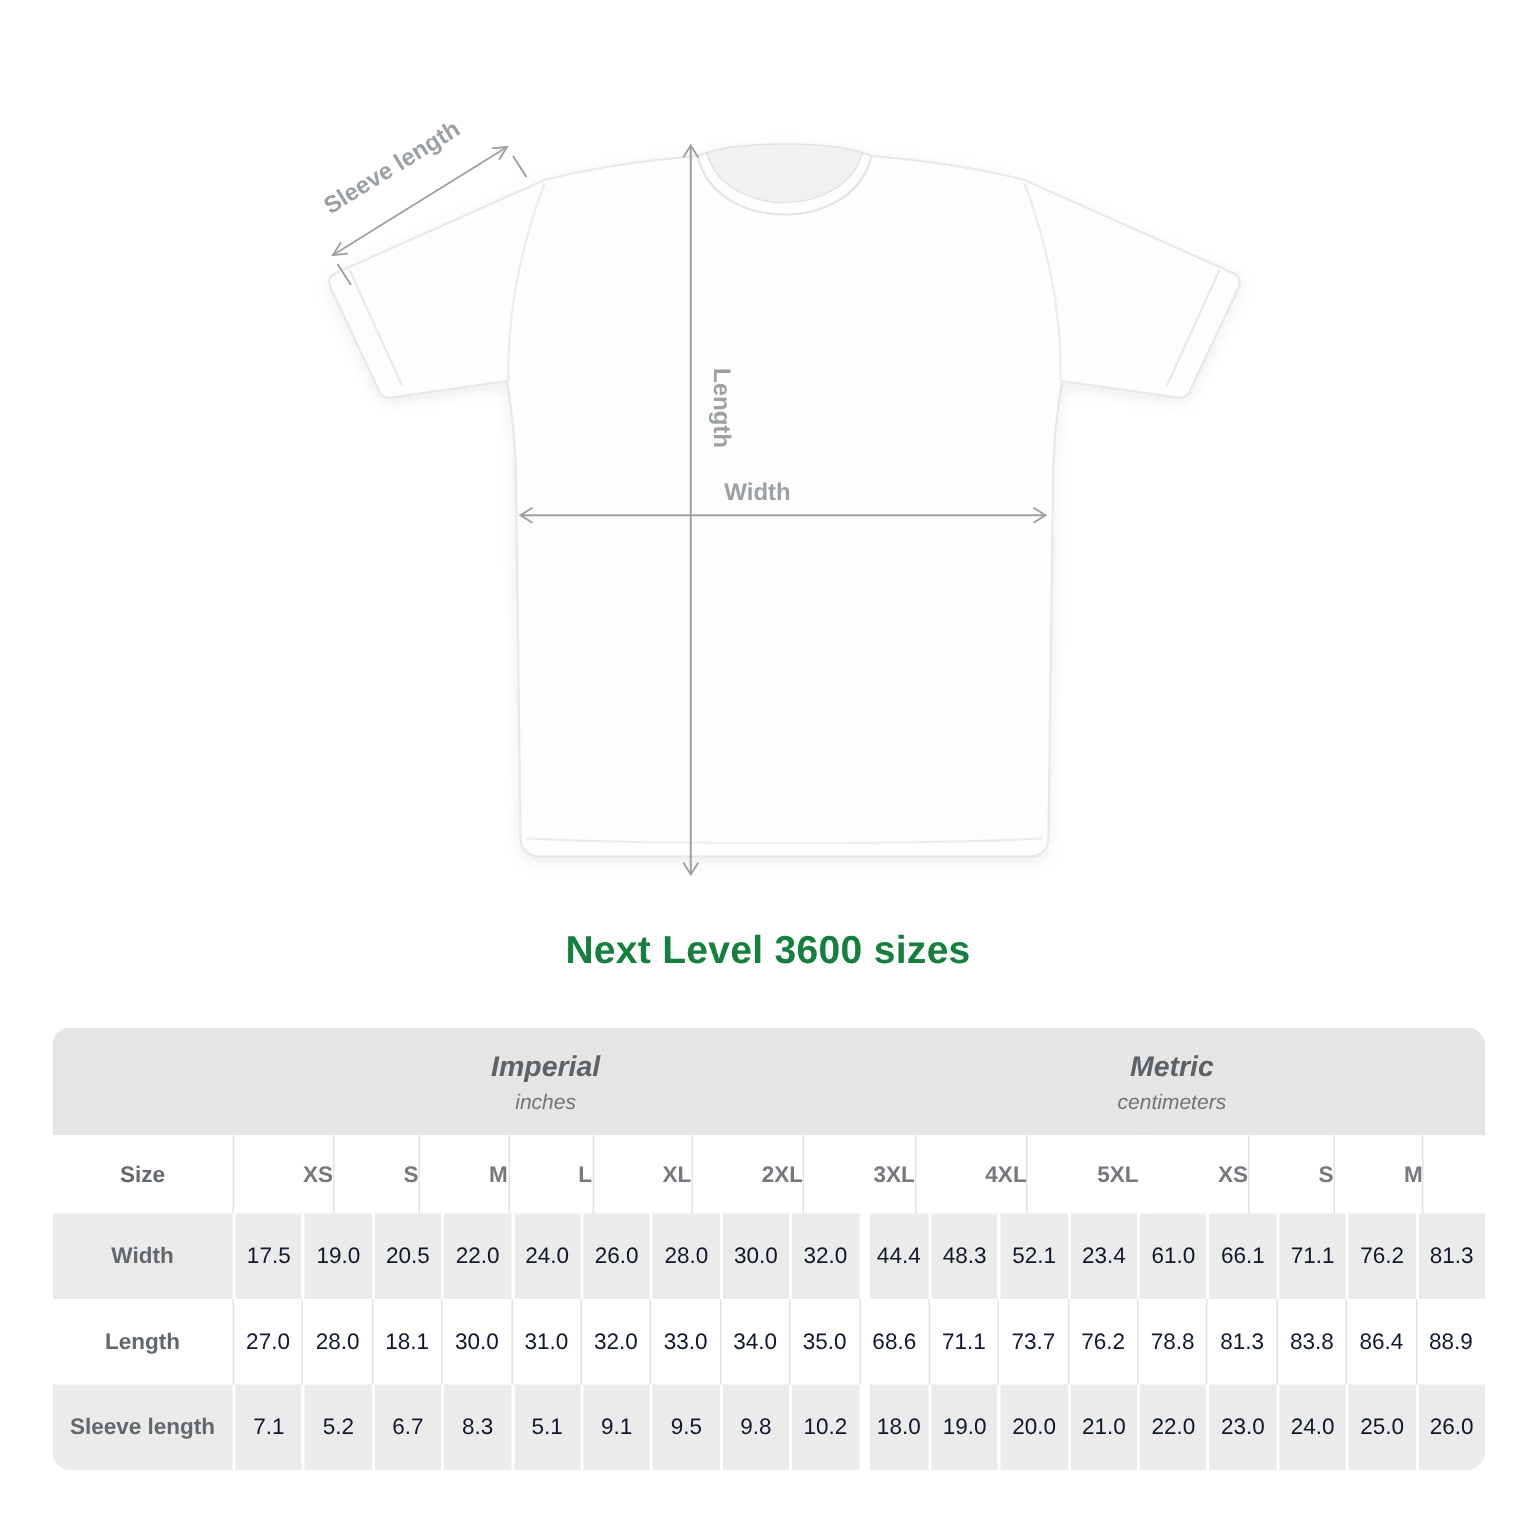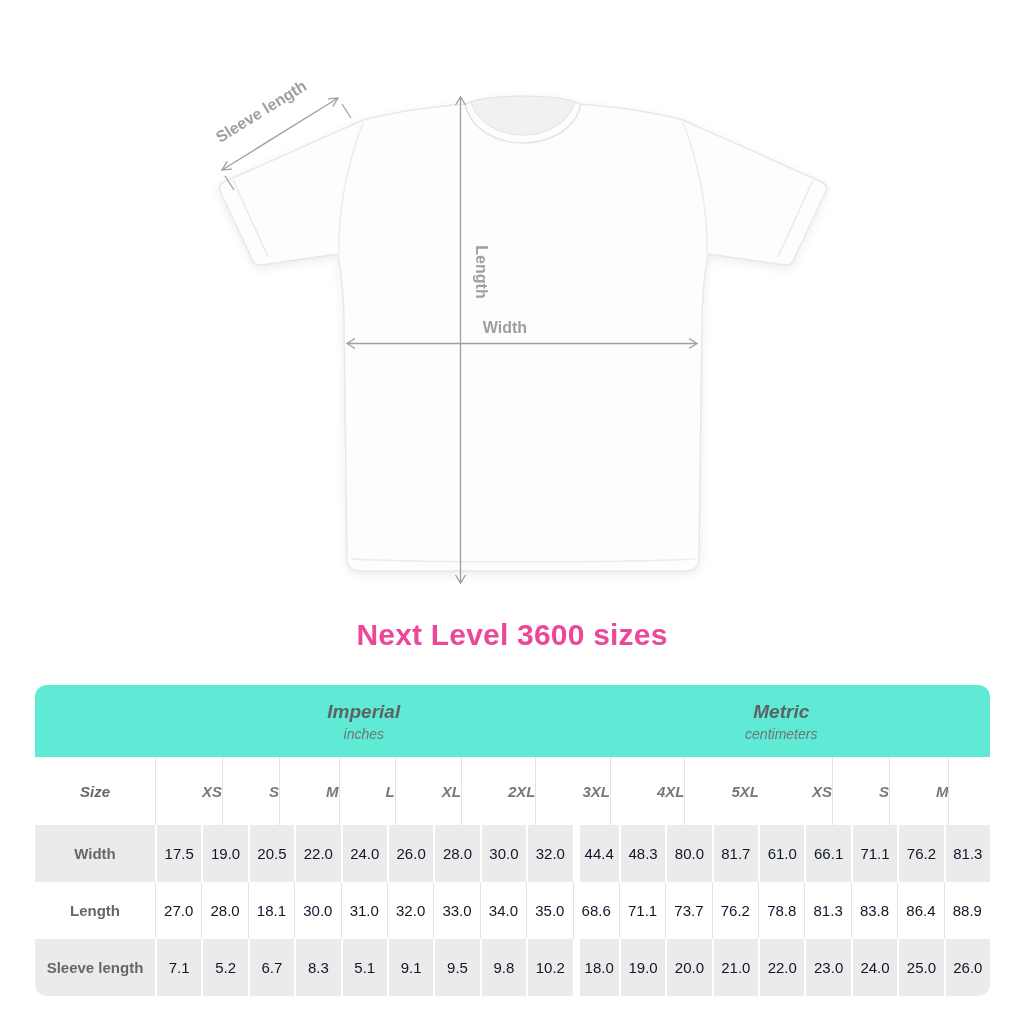--- a/index.html
+++ b/index.html
@@ -5,34 +5,34 @@
   html,body{margin:0;padding:0;background:#ffffff;}
   body{font-family:"Liberation Sans", sans-serif;}
   .stage{position:relative;width:1024px;height:1024px;background:#ffffff;overflow:hidden;}
 
   
   .diagram-svg{position:absolute;top:0;left:0;}
   .shirt{filter:drop-shadow(0 3px 5px rgba(0,0,0,0.07));}
 
   
   .title-block{position:absolute;top:618px;left:0;width:1024px;text-align:center;}
-  .page-title{font-size:30px;font-weight:bold;color:#ec4899;letter-spacing:.2px;}
+  .page-title{font-size:26px;font-weight:bold;color:#15803d;letter-spacing:.2px;}
   .page-note{margin-top:9px;font-size:15px;font-style:italic;color:#7e8386;}
 
   
   .size-table{position:absolute;top:685px;left:35px;width:955px;border-radius:12px;overflow:hidden;}
-  .band{display:flex;background:#5eead4;height:72px;}
+  .band{display:flex;background:#e5e5e5;height:72px;}
   .band-spacer{width:120px;flex:0 0 120px;}
   .band-section{flex:1;display:flex;flex-direction:column;align-items:center;justify-content:center;}
   .band-title{font-size:19px;font-weight:bold;font-style:italic;color:#5d6266;}
   .band-sub{font-size:14px;font-style:italic;color:#6f7478;margin-top:3px;}
 
   .trow{display:grid;grid-template-columns:120px repeat(18,1fr);}
   .trow .cell{display:flex;align-items:center;justify-content:center;box-sizing:border-box;}
-  .size-row{height:68px;background:#ffffff;font-style:italic;}
+  .size-row{height:52px;background:#ffffff;}
   .data-row{height:57px;}
   .row-gray{background:#ebebeb;}
   .row-white{background:#ffffff;}
 
   .size-row .cell + .cell{border-left:1px solid #e3e3e3;padding-left:46px;}
   .row-white .cell + .cell{border-left:1px solid #e3e3e3;}
   .row-gray .cell + .cell{border-left:2px solid #ffffff;}
   .row-gray .cell.sec{border-left:7px solid #ffffff;}
   .size-row .cell.sec{border-left:7px solid #ffffff;}
 
@@ -156,22 +156,22 @@
           <div class="cell vcell">19.0</div>
           <div class="cell vcell">20.5</div>
           <div class="cell vcell">22.0</div>
           <div class="cell vcell">24.0</div>
           <div class="cell vcell">26.0</div>
           <div class="cell vcell">28.0</div>
           <div class="cell vcell">30.0</div>
           <div class="cell vcell">32.0</div>
           <div class="cell vcell sec">44.4</div>
           <div class="cell vcell">48.3</div>
-          <div class="cell vcell">80.0</div>
-          <div class="cell vcell">81.7</div>
+          <div class="cell vcell">52.1</div>
+          <div class="cell vcell">23.4</div>
           <div class="cell vcell">61.0</div>
           <div class="cell vcell">66.1</div>
           <div class="cell vcell">71.1</div>
           <div class="cell vcell">76.2</div>
           <div class="cell vcell">81.3</div>
         </div>
         <div class="trow data-row row-white">
           <div class="cell label-cell">Length</div>
           <div class="cell vcell">27.0</div>
           <div class="cell vcell">28.0</div>

